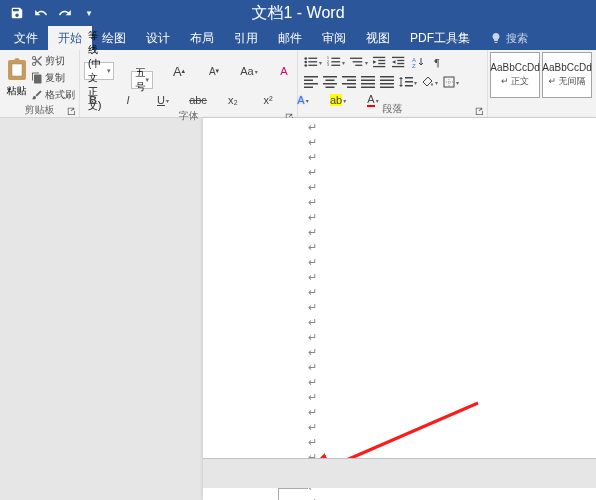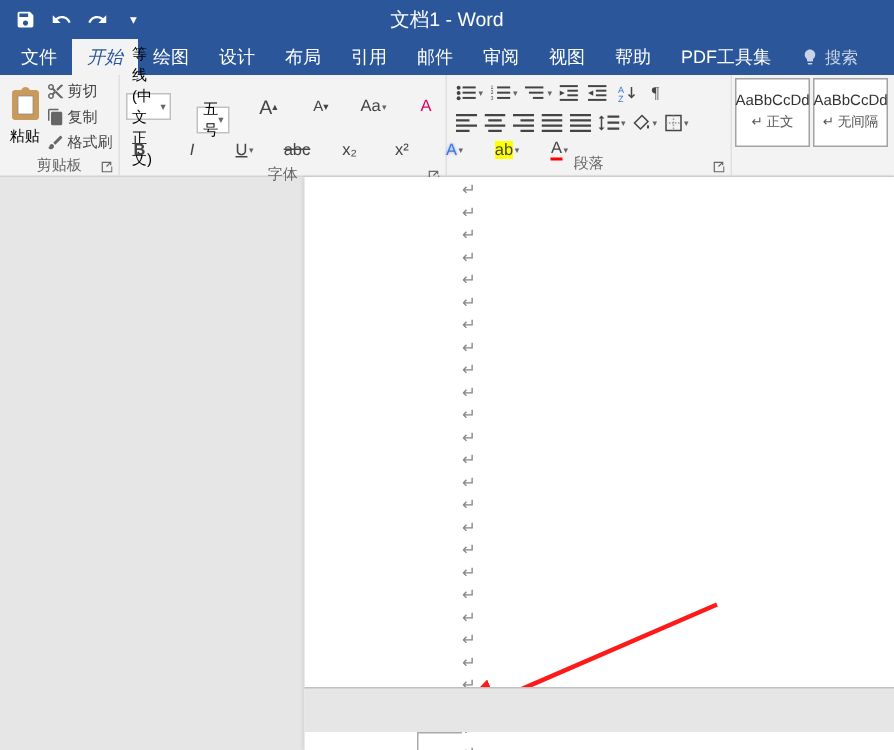--- a/index.html
+++ b/index.html
@@ -2,25 +2,25 @@
 <html><head>
 <meta charset="utf-8">
 <style>
 * { margin: 0; padding: 0; box-sizing: border-box; font-family: "Microsoft YaHei", sans-serif; }
 body { width: 596px; height: 500px; background: #e6e6e6; overflow: hidden; font-size: 11px; }
 
 .titlebar { height: 26px; background: #2b579a; display: flex; align-items: center; color: white; position: relative; }
 .qat { display: flex; align-items: center; padding-left: 6px; gap: 2px; }
 .qat-btn { width: 22px; height: 22px; display: flex; align-items: center; justify-content: center; cursor: pointer; }
 .qat-btn svg { fill: white; }
-.title-text { position: absolute; left: 50%; transform: translateX(-50%); font-size: 13px; color: white; }
+.title-text { position: absolute; left: 50%; transform: translateX(-50%); font-size: 16px; color: white; }
 
 .menubar { height: 24px; background: #2b579a; display: flex; align-items: center; padding-left: 4px; }
 .menu-item { padding: 4px 10px; color: white; font-size: 12px; cursor: pointer; }
-.menu-item.active { background: #f3f3f3; color: #2b579a; font-style: italic; }
+.menu-item.active { background: #f3f3f3; color: #2b579a; }
 .menu-tell { margin-left: 10px; display: flex; align-items: center; color: #c8d5e8; }
 .menu-tell svg { fill: #c8d5e8; margin-right: 4px; }
 
 .ribbon { height: 68px; background: #f3f3f3; border-bottom: 1px solid #d4d4d4; display: flex; }
 .ribbon-group { border-right: 1px solid #e0e0e0; display: flex; flex-direction: column; }
 .ribbon-content { flex: 1; display: flex; padding: 3px 4px 0 4px; }
 .ribbon-label { height: 15px; text-align: center; font-size: 10px; color: #666; position: relative; }
 .ribbon-launcher { position: absolute; right: 3px; bottom: 1px; width: 10px; height: 10px; display: flex; align-items: center; justify-content: center; cursor: pointer; }
 
 .paste-btn { display: flex; flex-direction: column; align-items: center; justify-content: center; width: 36px; height: 48px; cursor: pointer; }
@@ -86,21 +86,20 @@
 <div class="menubar" id="menubar">
     <div class="menu-item">文件</div>
     <div class="menu-item active">开始</div>
     <div class="menu-item">绘图</div>
     <div class="menu-item">设计</div>
     <div class="menu-item">布局</div>
     <div class="menu-item">引用</div>
     <div class="menu-item">邮件</div>
     <div class="menu-item">审阅</div>
     <div class="menu-item">视图</div>
-    <div class="menu-item">帮助</div>
     <div class="menu-item">PDF工具集</div>
     <div class="menu-tell">
       <svg width="12" height="12" viewBox="0 0 24 24">
         <path d="M9 21c0 .55.45 1 1 1h4c.55 0 1-.45 1-1v-1H9v1zm3-19C8.14 2 5 5.14 5 9c0 2.38 1.19 4.47 3 5.74V17c0 .55.45 1 1 1h6c.55 0 1-.45 1-1v-2.26c1.81-1.27 3-3.36 3-5.74 0-3.86-3.14-7-7-7z"></path>
       </svg>
       <span>搜索</span>
     </div>
   </div>
 
 <div class="ribbon">

